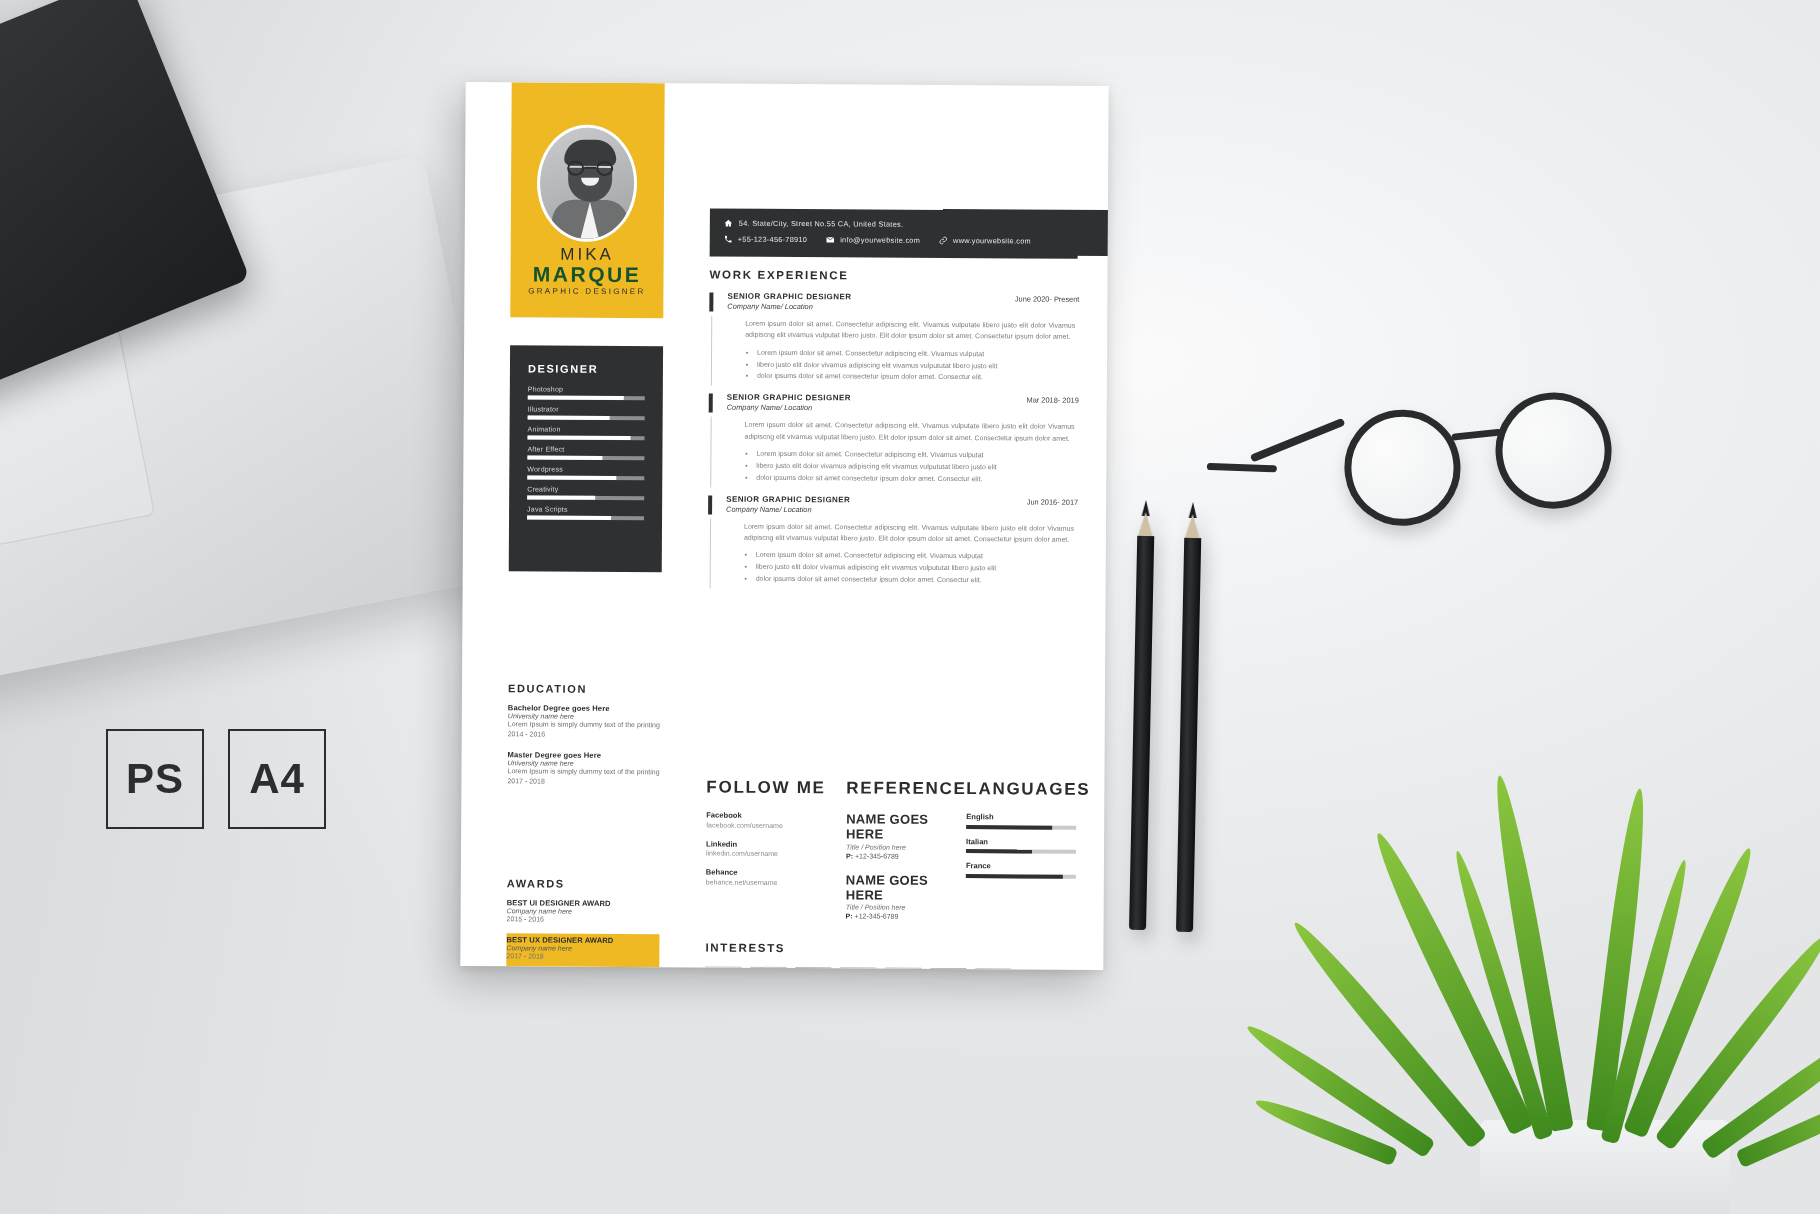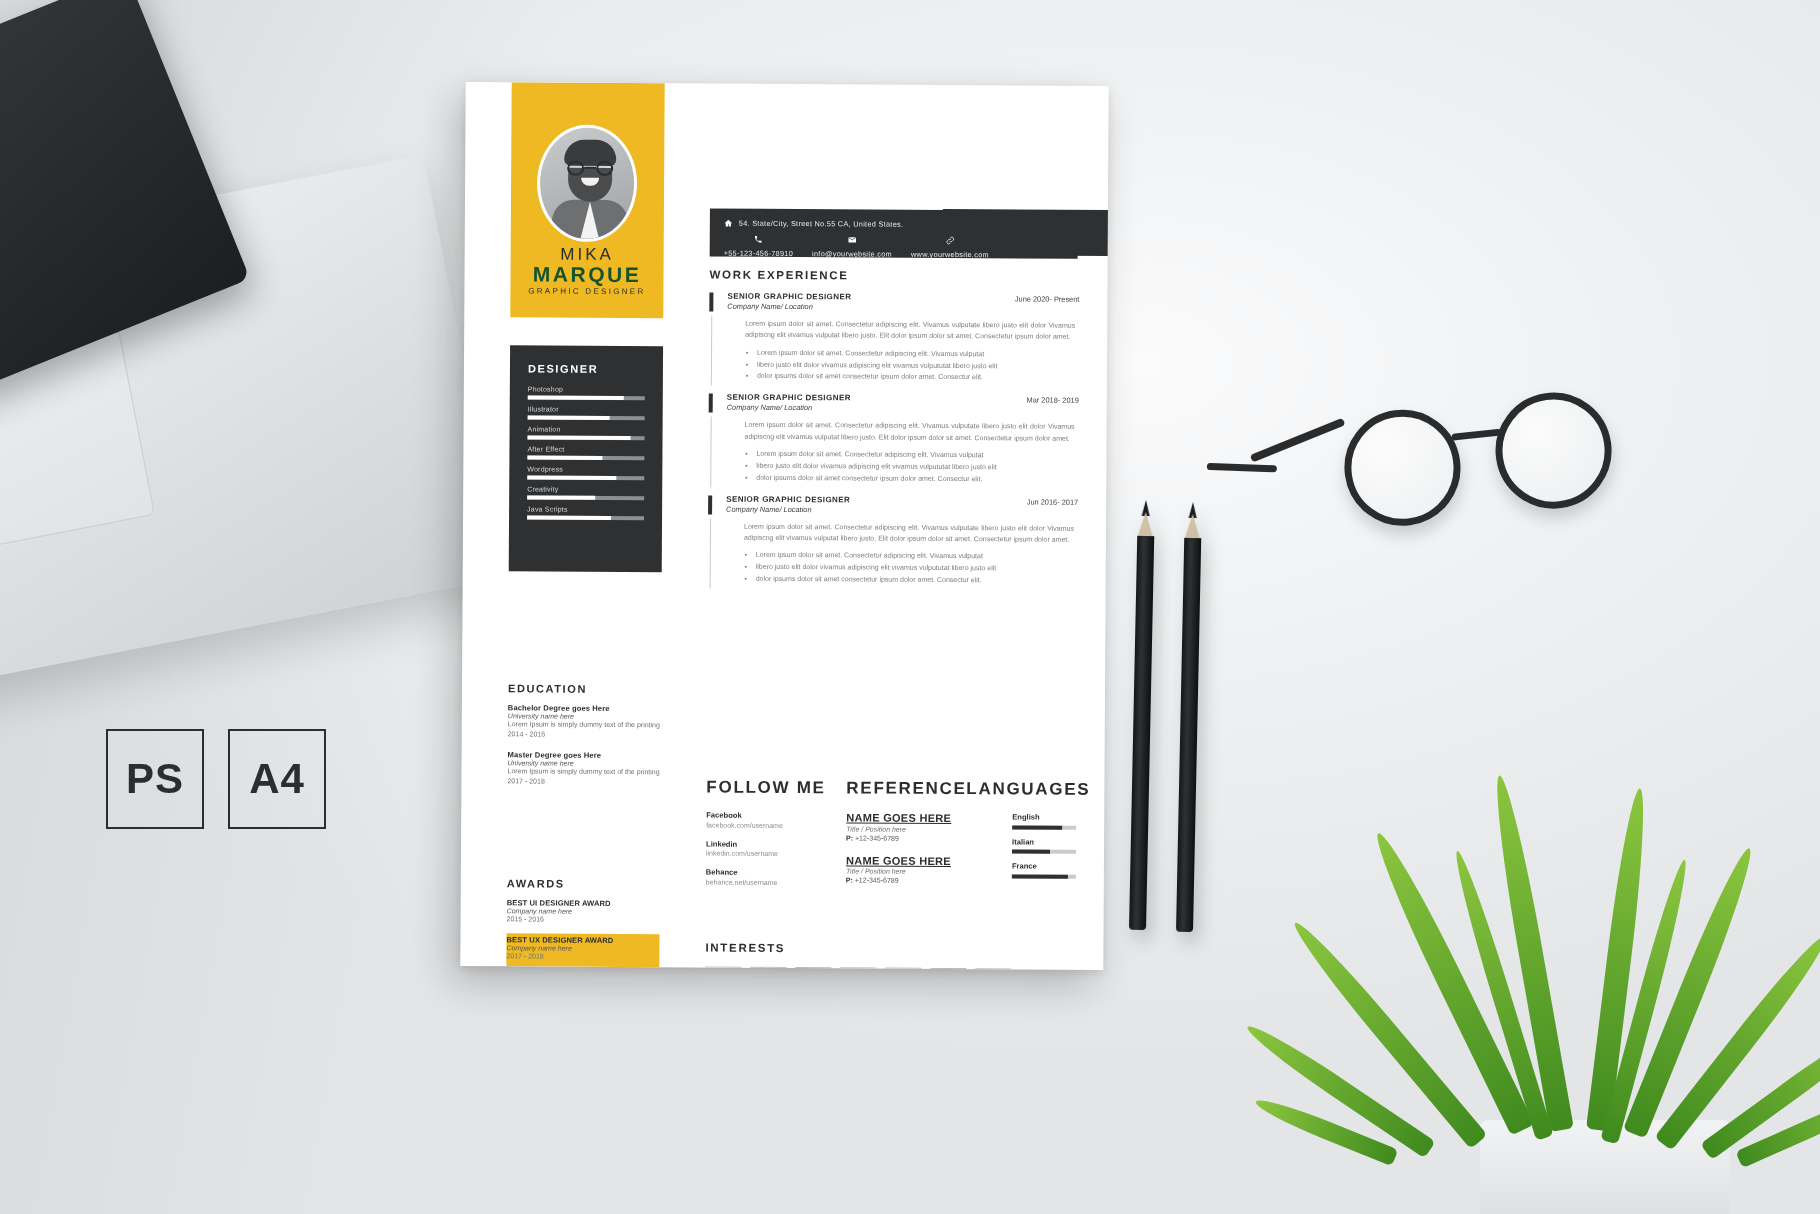--- a/index.html
+++ b/index.html
@@ -128,21 +128,21 @@
      font-size:8px; letter-spacing:2.3px; color:#2c2d2f; }
 
   
   #contact-bar{
     position:absolute; left:245px; top:125px; width:368px; height:48px;
     background:#2f3032; color:#e9eaeb; z-index:3;
     padding:7px 14px; font-size:7.3px; letter-spacing:.3px;
   }
   #contact-bar .row{ display:flex; align-items:center; gap:6px; margin-top:3px;}
   #contact-bar .row2{ display:flex; align-items:center; gap:9px; margin-top:7px;}
-  #contact-bar .item{ display:flex; align-items:center; gap:5px;flex-direction:column; }
+  #contact-bar .item{ display:flex; align-items:center; gap:5px; }
   .cicon{ width:9px; height:9px; display:inline-block; fill:#fff; }
 
   
   #expertise{
     position:absolute; left:46px; top:263px; width:153px; height:226px;
     background:#2f3032; color:#fff; padding:17px 18px 0 18px; z-index:2;
   }
   #expertise h3{ font-size:11px; letter-spacing:1.6px; font-weight:700; margin-bottom:11px;}
   .skill{ margin-bottom:6px; }
   .skill .lbl{ font-size:7px; color:#d6d7d8; margin-bottom:3px; letter-spacing:.2px;}
@@ -171,25 +171,25 @@
   .job ul{ margin-left:30px; margin-top:6px; }
   .job li{ font-size:7px; color:#7b7d80; line-height:1.7; list-style:disc; }
 
   .cols3{ position:absolute; left:245px; top:694px; width:370px; z-index:2; display:flex; }
   .c1{ width:140px; } .c2{ width:120px; } .c3{ width:110px; }
   .cols3 h2{ font-size:17px; letter-spacing:1.7px; font-weight:700; color:#2c2d2f; margin-bottom:13px;}
   .sm{ margin-bottom:11px; }
   .sm .n{ font-size:7.6px; font-weight:700; color:#2c2d2f; }
   .sm .u{ font-size:7px; color:#8a8c8f; margin-top:1.5px;}
   .ref{ margin-bottom:13px; }
-  .ref .n{ font-size:11px; font-weight:700; color:#2c2d2f; letter-spacing:.3px;text-decoration:underline;}
+  .ref .n{ font-size:13px; font-weight:700; color:#2c2d2f; letter-spacing:.3px;}
   .ref .t{ font-size:7px; font-style:italic; color:#6e7073; margin-top:1.5px;}
   .ref .p{ font-size:7px; color:#55565a; margin-top:2px;}
   .ref .p b{ color:#2c2d2f; }
-  .lang{ margin-bottom:8px;margin-left:46px; }
+  .lang{ margin-bottom:8px; }
   .lang .n{ font-size:7.6px; font-weight:700; color:#2c2d2f; margin-bottom:3.5px;}
   .lbar{ height:4px; background:#c9cbcd; position:relative;}
   .lbar i{ position:absolute; left:0; top:0; height:100%; background:#2f3032; }
 
   #interests{ position:absolute; left:245px; top:858px; width:370px; z-index:2;}
   #interests h2{ font-size:11.5px; letter-spacing:1.7px; font-weight:700; color:#2c2d2f; }
   .iconrow{ display:flex; gap:9px; margin-top:13px; }
   .ibox{ width:36px; height:36px; border:1px solid #b9bbbd; display:flex; align-items:center; justify-content:center; }
 </style>
 </head>

